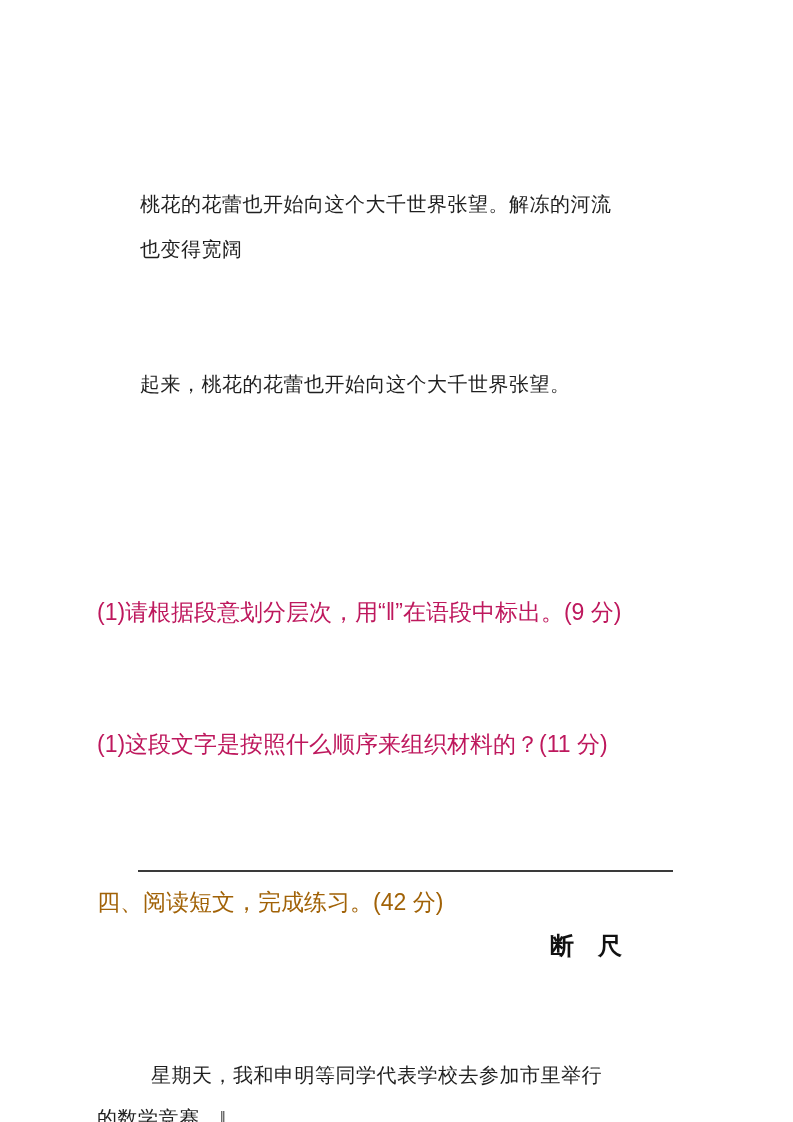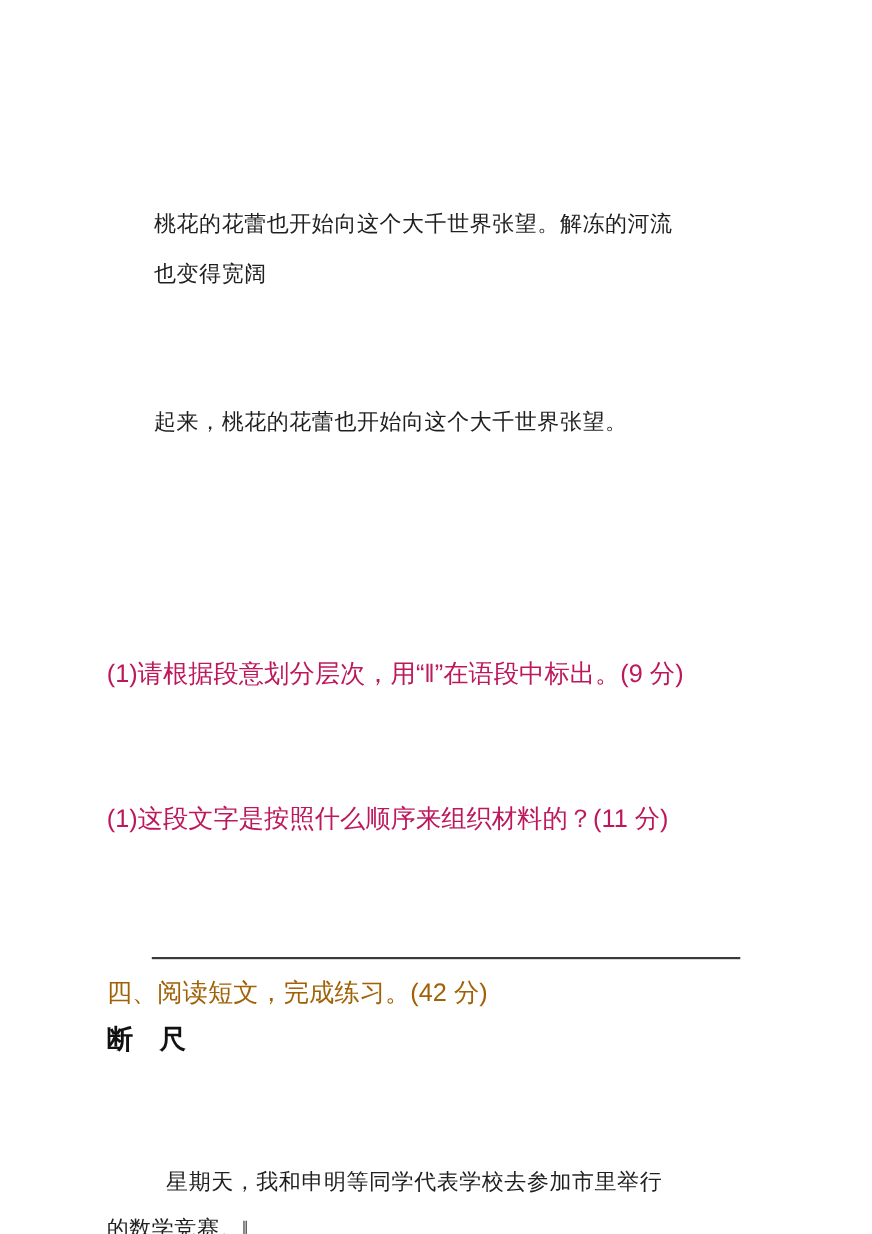--- a/index.html
+++ b/index.html
@@ -47,21 +47,21 @@
     font-size: 23px;
     line-height: 44px;
     color: #a16207;
     white-space: pre-wrap;
   }
   .passage-title {
     font-family: "Liberation Sans", sans-serif;
     font-weight: bold;
     font-size: 24px;
     line-height: 44px;
-    text-align: left;
+    text-align: right;
     color: #111111;
   }
   .passage {
     font-size: 20px;
     line-height: 43px;
     letter-spacing: 0.5px;
     white-space: pre-wrap;
   }
   .pline { min-height: 43px; }
   .pline.ind { text-indent: 54px; }

